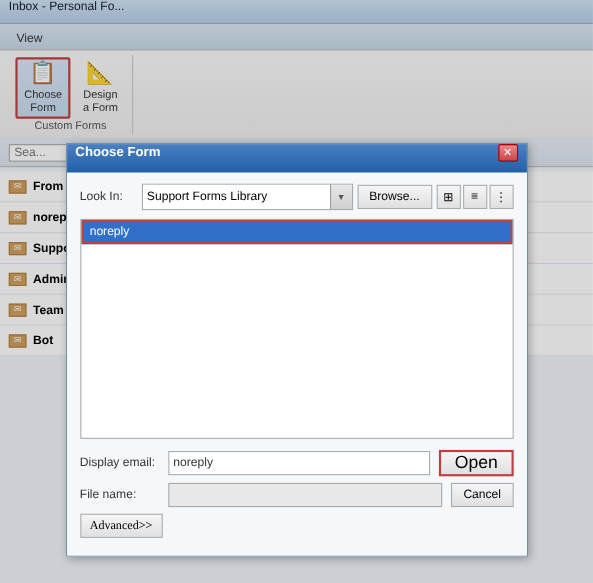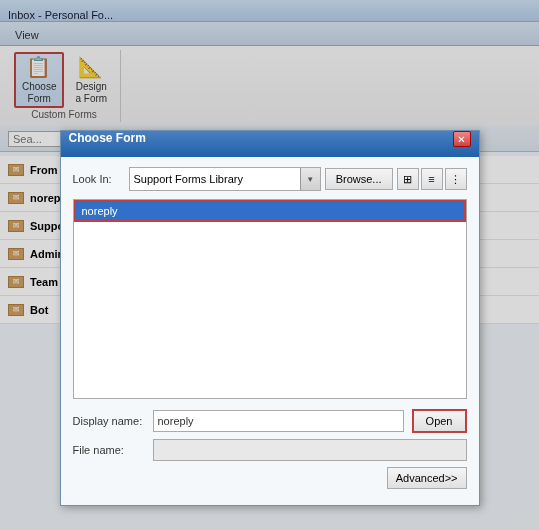--- a/index.html
+++ b/index.html
@@ -11,21 +11,21 @@
       height: 530px;
       overflow: hidden;
       position: relative;
     }
 
     
     .title-bar {
       background: linear-gradient(to bottom, #d0e4f7 0%, #b8cfe8 100%);
       height: 22px;
       display: flex;
-      align-items: flex-end;
+      align-items: flex-start;
       padding: 0 8px;
       border-bottom: 1px solid #9ab0c8;
     }
     .title-bar-text {
       font-size: 11px;
       color: #1a1a2e;
       flex: 1;
     }
 
     
@@ -355,21 +355,21 @@
       color: #333;
     }
     .footer-input.disabled {
       background: #e8e8e8;
       color: #aaa;
     }
     .open-btn {
       padding: 3px 12px;
       background: linear-gradient(to bottom, #f5f5f5, #e0e0e0);
       border: 2px solid #c04040;
-      font-size: 11px;
+      font-size: 16px;
       cursor: pointer;
       height: 24px;
       display: flex;
       align-items: center;
       white-space: nowrap;
     }
     .cancel-btn {
       padding: 3px 10px;
       background: linear-gradient(to bottom, #f5f5f5, #e0e0e0);
       border: 1px solid #aaa;
@@ -482,28 +482,29 @@
       </div>
 
       <div class="forms-list">
         <div class="form-item selected">
           <span>noreply</span>
         </div>
       </div>
 
       <div class="dialog-footer">
         <div class="footer-row">
-          <span class="footer-label">Display name:</span>
+          <span class="footer-label">Display email:</span>
           <input class="footer-input" type="text" value="noreply" style="">
           <div class="open-btn">Open</div>
         </div>
         <div class="footer-row">
           <span class="footer-label">File name:</span>
           <input class="footer-input disabled" type="text" disabled="" style="">
-        </div>
-        <div class="footer-row" style="justify-content: flex-end;">
+          <div class="cancel-btn">Cancel</div>
+        </div>
+        <div class="footer-row" style=" font-family: Liberation Serif, serif;">
           <div class="advanced-btn">Advanced&gt;&gt;</div>
         </div>
       </div>
 
     </div>
   </div>
 </div>
 
 </body></html>

